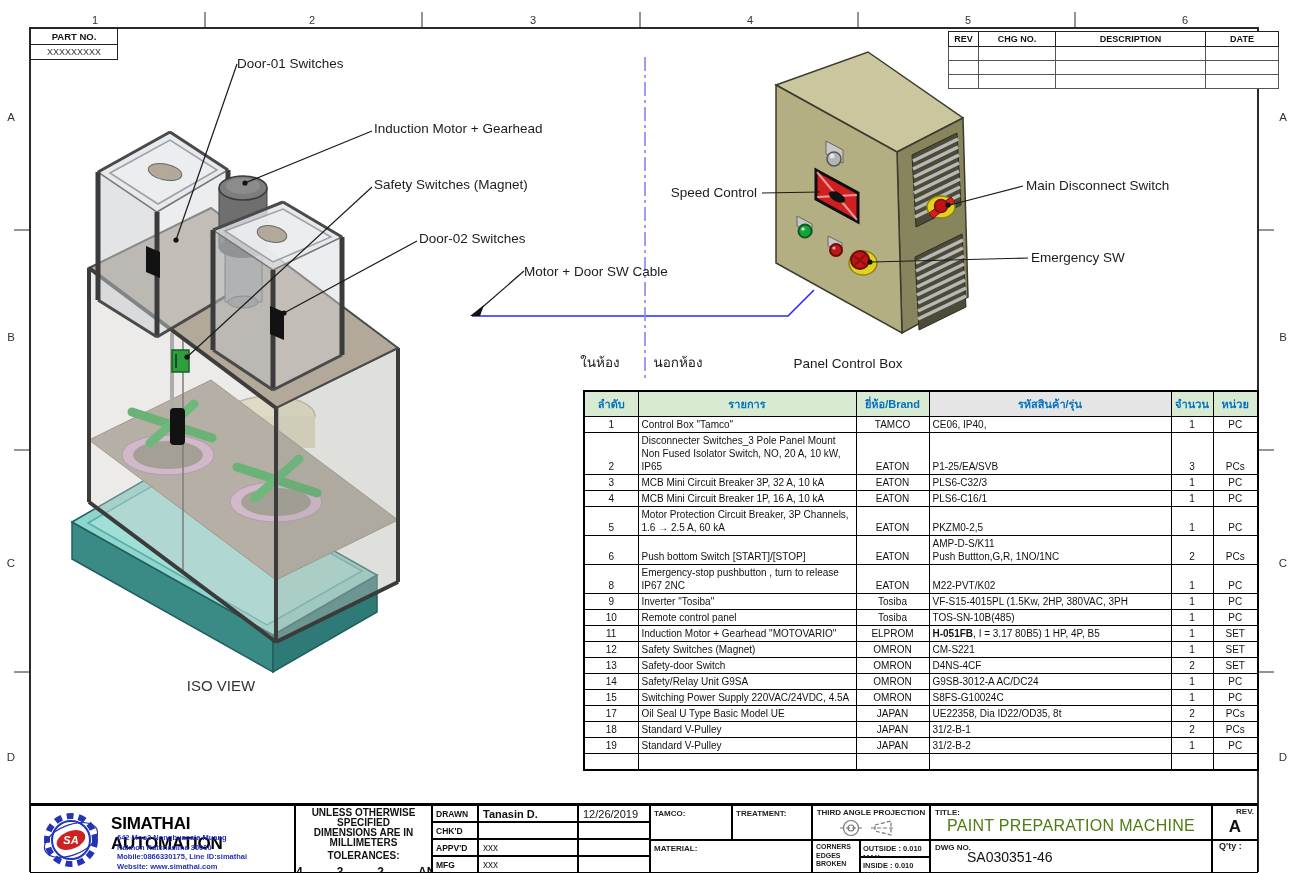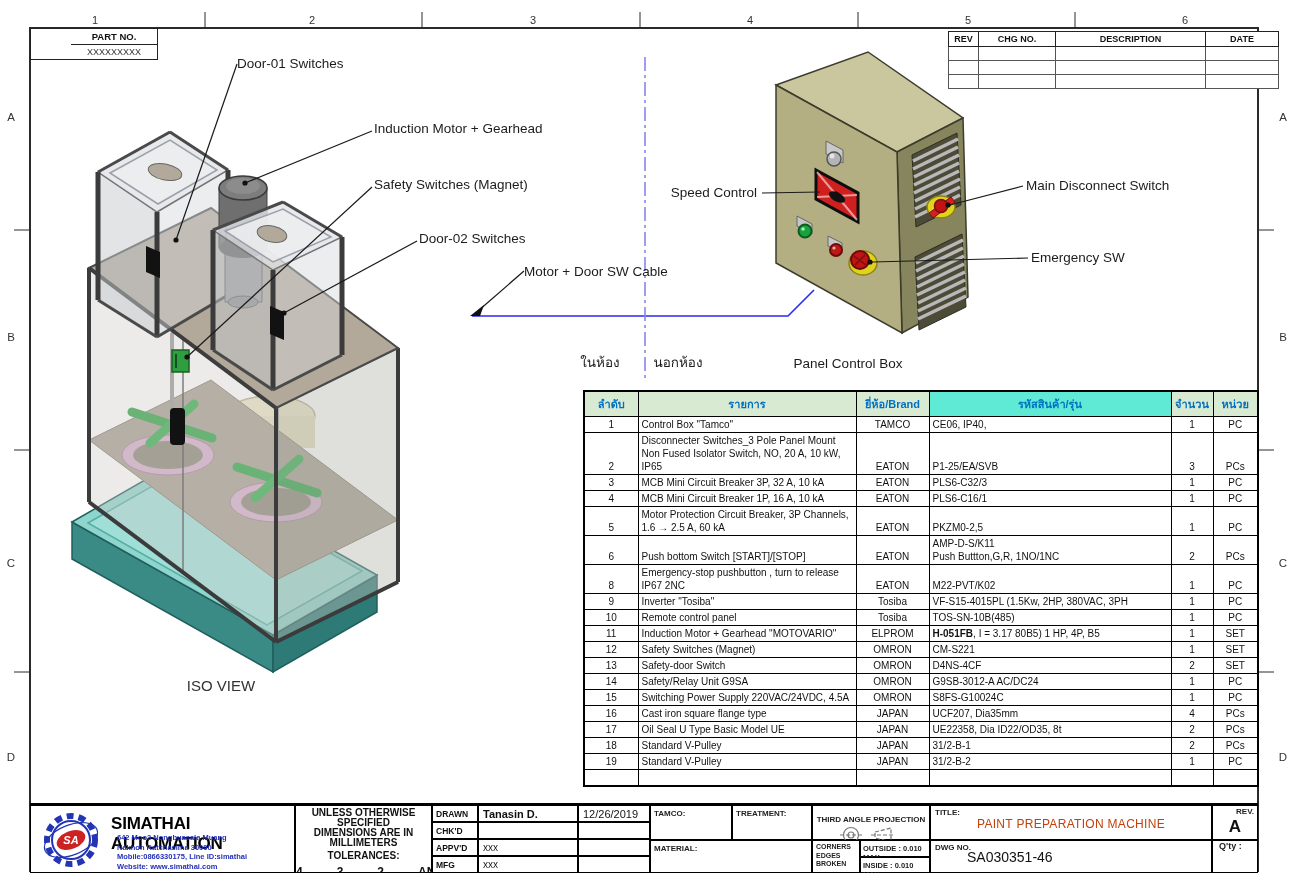--- a/index.html
+++ b/index.html
@@ -5,21 +5,21 @@
   html,body{margin:0;padding:0;background:#fff;}
   .page{position:relative;width:1290px;height:873px;background:#fff;overflow:hidden;
         font-family:"Liberation Sans","DejaVu Sans",sans-serif;color:#111;}
   .abs{position:absolute;}
   svg text{font-family:"Liberation Sans","DejaVu Sans",sans-serif;}
   .gridnum{position:absolute;top:12px;height:16px;line-height:16px;font-size:11px;color:#333;
            transform:translateX(-50%);z-index:2;}
   .gridletter{position:absolute;width:20px;text-align:center;font-size:11.5px;color:#333;
               transform:translateY(-50%);z-index:2;}
   
-  .partno{left:30px;top:28px;width:86px;border:1px solid #222;z-index:2;background:#fff;padding-left:40px;}
+  .partno{left:30px;top:28px;width:86px;border:1px solid #222;z-index:2;background:#fff;}
   .partno .lbl{font-weight:bold;font-size:9.5px;text-align:center;border-bottom:1px solid #222;padding:2px 0;}
   .partno .val{font-size:9px;text-align:center;padding:2px 0;color:#333;}
   
   .revtbl{left:948px;top:31px;z-index:2;}
   .revtbl table{border-collapse:collapse;}
   .revtbl th{border:1px solid #222;font-size:9px;font-weight:bold;height:14px;padding:0 2px;background:#fff;}
   .revtbl td{border:1px solid #555;height:11px;background:#fff;}
   
   .bom{left:583px;top:390px;z-index:2;}
   .bom table{border-collapse:collapse;border:2px solid #000;background:#fff;}
@@ -33,21 +33,21 @@
   .slabel{font-size:8px;font-weight:bold;color:#222;}
   .co-name{font-size:17px;font-weight:bold;letter-spacing:-0.2px;color:#000;}
   .co-addr{font-size:7.5px;font-weight:bold;color:#2330b8;line-height:9.5px;}
   .tol-head{font-size:10px;font-weight:bold;text-align:center;line-height:10px;}
   .tol-grid{display:flex;font-size:12px;font-weight:bold;text-align:left;}
   .tol-grid div{flex:1;}
   .sign-label{font-size:8.5px;font-weight:bold;padding:3px 2px 0 3px;}
   .sign-name{font-size:11px;font-weight:bold;padding:2px 2px 0 4px;}
   .sign-name.normal{font-weight:normal;font-size:10px;color:#222;}
   .sign-date{font-size:11px;padding:2px 16px 0 4px;}
-  .bigtitle{font-size:12px;letter-spacing:0.3px;text-align:center;margin-top:6px;color:#c2410c;}
+  .bigtitle{font-size:16px;letter-spacing:0.3px;text-align:center;margin-top:6px;color:#4d7c0f;}
   .dwgno{font-size:14px;margin:8px 0 0 36px;color:#111;}
   .revA{font-size:17px;font-weight:bold;text-align:center;margin-top:1px;}
 </style>
 </head>
 <body>
 
 <div class="page">
 
   <div class="gridnum" style="left:95px">1</div>
   <div class="gridnum" style="left:312px">2</div>
@@ -341,21 +341,21 @@
           <col style="width:73px">
           <col style="width:242px">
           <col style="width:42px">
           <col style="width:45px">
         </colgroup>
       <thead>
           <tr id="bom-head">
             <th style="background: rgb(217, 234, 211); color: rgb(0, 112, 192);">ลำดับ</th>
             <th style="background: rgb(217, 234, 211); color: rgb(0, 112, 192);">รายการ</th>
             <th style="background: rgb(217, 234, 211); color: rgb(0, 112, 192);">ยี่ห้อ/Brand</th>
-            <th style="background: #5eead4; color: rgb(0, 112, 192);">รหัสสินค้า/รุ่น</th>
+            <th style="background: #e5e5e5; color: rgb(0, 112, 192);">รหัสสินค้า/รุ่น</th>
             <th style="background: rgb(217, 234, 211); color: rgb(0, 112, 192);">จำนวน</th>
             <th style="background: rgb(217, 234, 211); color: rgb(0, 112, 192);">หน่วย</th>
           </tr>
         </thead>
       <tbody id="bom-body">
           <tr>
             <td class="c">1</td>
             <td>Control Box  "Tamco"</td>
             <td class="c">TAMCO</td>
             <td>CE06, IP40,</td>
@@ -463,28 +463,20 @@
             <td class="c">1</td>
             <td class="c">PC</td>
           </tr>
           <tr>
             <td class="c">15</td>
             <td>Switching Power Supply 220VAC/24VDC, 4.5A</td>
             <td class="c">OMRON</td>
             <td>S8FS-G10024C</td>
             <td class="c">1</td>
             <td class="c">PC</td>
-          </tr>
-          <tr>
-            <td class="c">16</td>
-            <td>Cast iron square flange type</td>
-            <td class="c">JAPAN</td>
-            <td>UCF207, Dia35mm</td>
-            <td class="c">4</td>
-            <td class="c">PCs</td>
           </tr>
           <tr>
             <td class="c">17</td>
             <td>Oil Seal U Type Basic Model UE</td>
             <td class="c">JAPAN</td>
             <td>UE22358, Dia ID22/OD35, 8t</td>
             <td class="c">2</td>
             <td class="c">PCs</td>
           </tr>
           <tr>
@@ -560,21 +552,21 @@
       <div class="cell sign-date" style="left:146px;top:17px;width:72px;height:17px"></div>
       <div class="cell sign-date" style="left:146px;top:34px;width:72px;height:17px"></div>
       <div class="cell sign-date" style="left:146px;top:51px;width:72px;height:17px"></div>
     </div>
 
     <div class="cell slabel" style="left:620px;top:0;width:82px;height:35px;padding:3px">TAMCO:</div>
     <div class="cell slabel" style="left:702px;top:0;width:80px;height:35px;padding:3px">TREATMENT:</div>
     <div class="cell slabel" style="left:620px;top:35px;width:162px;height:33px;padding:3px">MATERIAL:</div>
 
     <div class="cell" style="left:782px;top:0;width:118px;height:35px">
-      <div class="slabel" style="text-align:center;padding-top:9px">THIRD ANGLE  PROJECTION</div>
+      <div class="slabel" style="text-align:center;padding-top:2px">THIRD ANGLE  PROJECTION</div>
       <svg width="116" height="22" viewBox="0 0 116 22">
         <g stroke="#777" fill="none" stroke-width="1.2">
           <circle cx="38" cy="11" r="7.5"></circle>
             <circle cx="38" cy="11" r="3"></circle>
           <line x1="27" y1="11" x2="49" y2="11" stroke-dasharray="4 2"></line>
           <path d="M62,8 L78,4 L78,18 L62,14 Z" stroke-dasharray="4 2"></path>
           <line x1="58" y1="11" x2="82" y2="11" stroke-dasharray="4 2"></line>
         </g>
       </svg>
     </div>

